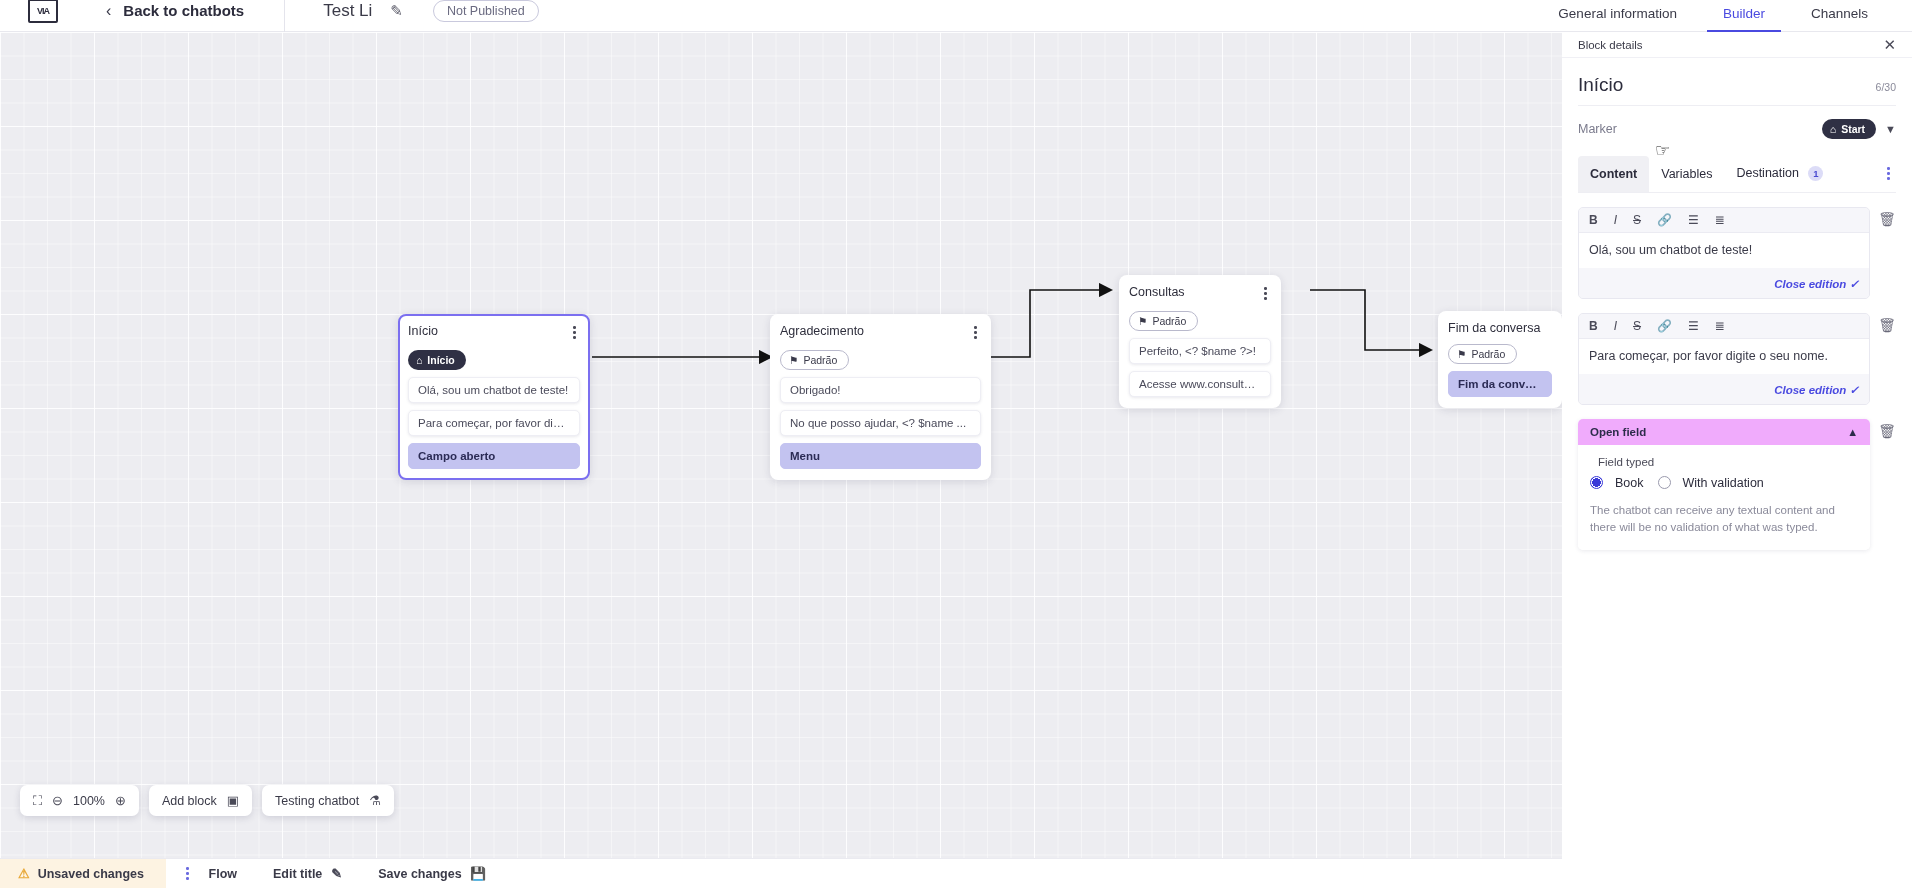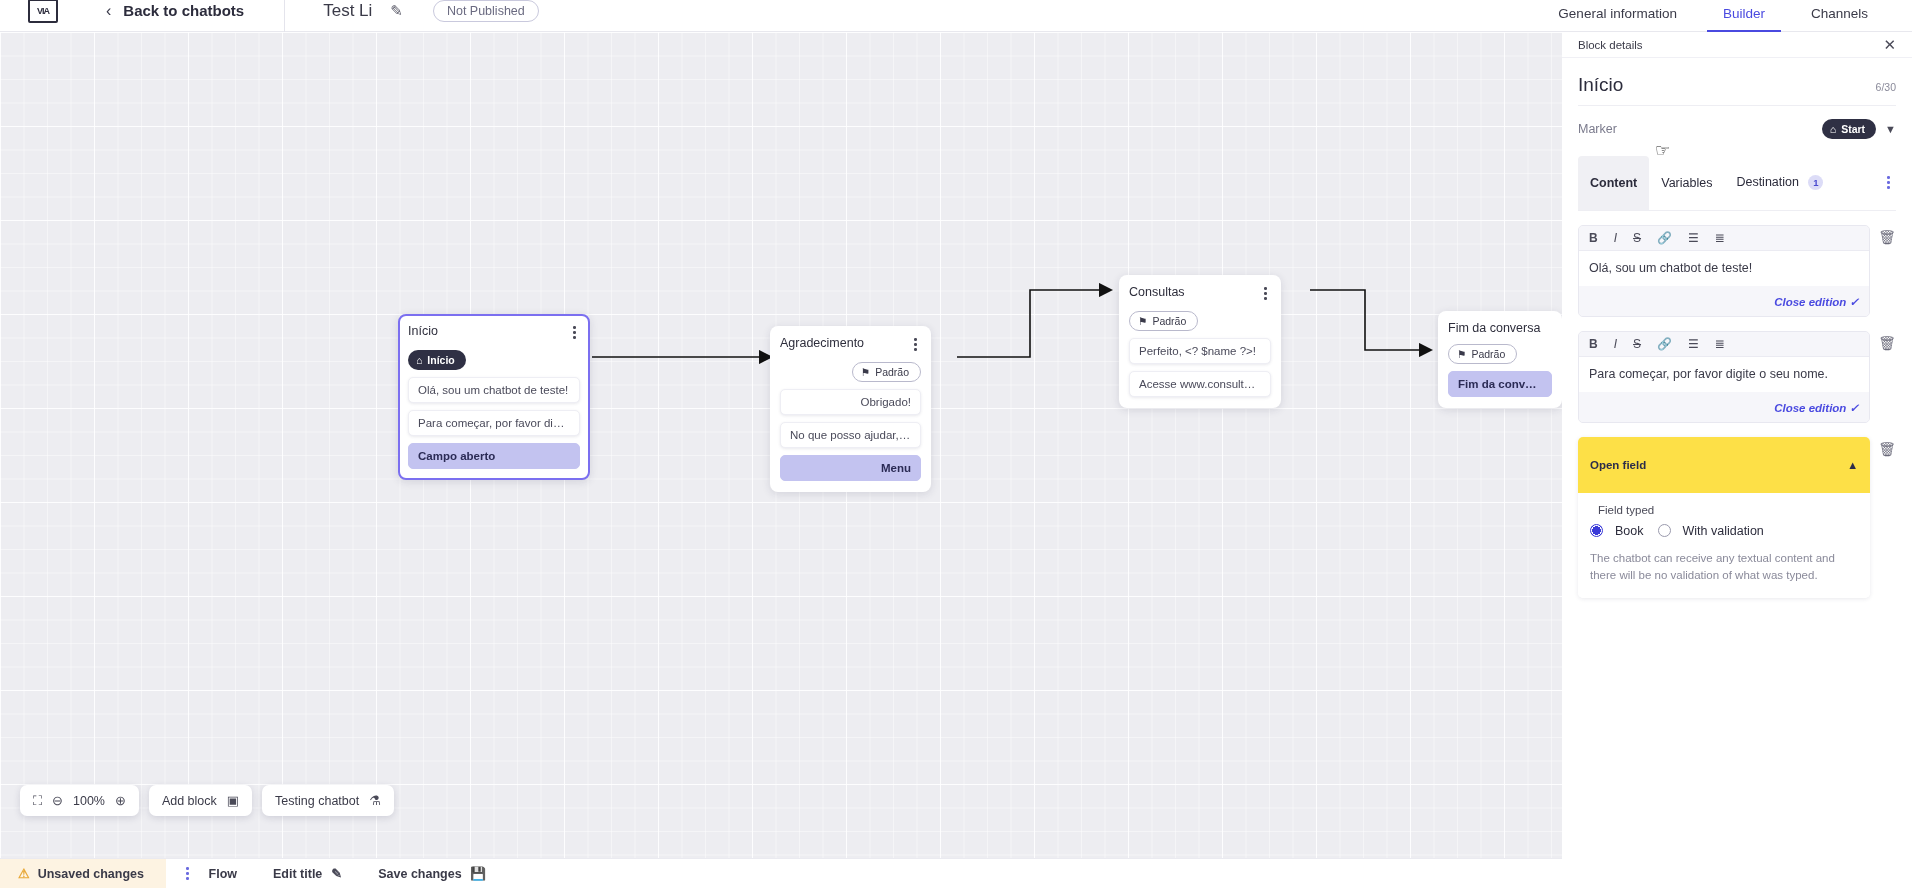--- a/index.html
+++ b/index.html
@@ -134,21 +134,21 @@
                 margin-top: 16px; padding-bottom: 9px; border-bottom: 1px solid #eeeef3; }
   .ptitle { font-size: 19px; color: #2c2c3c; }
   .pcount { font-size: 10.5px; color: #8a8a9a; }
   .marker-row { display: flex; align-items: center; justify-content: space-between; margin-top: 13px; }
   .marker-lbl { font-size: 12.5px; color: #7a7a8c; }
   .marker-right { display: flex; align-items: center; gap: 9px; }
   .chev-d { color: #4a4a58; font-size: 11px; }
 
   .ptabs { display: flex; align-items: center; margin-top: 16px;
            border-bottom: 1px solid #eeeef3; position: relative; }
-  .ptab { padding: 20px 12px; font-size: 12.5px; color: #2c2c3c; cursor: pointer; }
+  .ptab { padding: 11px 12px; font-size: 12.5px; color: #2c2c3c; cursor: pointer; }
   .ptab.active { background: #f0f0f4; border-radius: 4px 4px 0 0; font-weight: bold; }
   .dest-badge { display: inline-flex; align-items: center; justify-content: center;
                 width: 15px; height: 15px; border-radius: 50%; background: #dcdcf7;
                 color: #4a4ad0; font-size: 9.5px; font-weight: bold; margin-left: 6px; }
   .ptab-kebab { margin-left: auto; display: flex; flex-direction: column; gap: 2.5px;
                 padding: 4px 6px; cursor: pointer; }
   .ptab-kebab i { width: 2.6px; height: 2.6px; border-radius: 50%; background: #6a6ae0; }
 
   .card-wrap { display: flex; align-items: flex-start; gap: 8px; margin-top: 14px; }
   .editor { flex: 1; background: #f6f6fa; border: 1px solid #e8e8f0;
@@ -156,21 +156,21 @@
   .etoolbar { display: flex; align-items: center; gap: 16px; padding: 6px 10px;
               background: #f6f6fa; border-bottom: 1px solid #ebebf2; }
   .etoolbar span { font-size: 12px; color: #4a4a58; cursor: pointer; line-height: 1; }
   .etext { background: #fff; padding: 9px 10px; font-size: 12.5px; color: #3a3a48; line-height: 1.35; }
   .efoot { padding: 6px 10px; text-align: right; background: #f6f6fa; }
   .close-ed { font-size: 11.5px; color: #4a4ae0; font-weight: bold; cursor: pointer; font-style: italic; }
   .trash { color: #6a6a7a; font-size: 14px; padding-top: 4px; cursor: pointer; }
 
   .openfield { flex: 1; border-radius: 5px; overflow: hidden;
                box-shadow: 0 1px 4px rgba(40,40,80,.10); }
-  .of-head { background: #fde047; padding: 22px 12px; display: flex;
+  .of-head { background: #f0abfc; padding: 7px 12px; display: flex;
              align-items: center; justify-content: space-between; }
   .of-title { font-size: 11.5px; color: #2c2c4a; font-weight: bold; }
   .of-body { background: #fff; padding: 11px 12px 14px 12px; }
   .of-lbl { font-size: 11.5px; color: #4a4a58; margin-left: 8px; }
   .radios { display: flex; align-items: center; gap: 14px; margin-top: 8px; }
   .radio { display: flex; align-items: center; gap: 12px; cursor: pointer; justify-content: center; }
   .rdot { width: 13px; height: 13px; border-radius: 50%; border: 1.6px solid #9a9aad; background: #fff; }
   .rdot.on { border-color: #3a3ad8; background:
      radial-gradient(circle, #3a3ad8 0 55%, #fff 56% 70%, #3a3ad8 71% 100%); }
   .rlbl { font-size: 12.5px; color: #2c2c3c; }
@@ -230,21 +230,21 @@
       </div>
       <span class="badge-start">
         <span>⌂</span>
         <span>Início</span>
       </span>
       <div class="row shadow">Olá, sou um chatbot de teste!</div>
       <div class="row shadow">Para começar, por favor digite o ...</div>
       <div class="row hi">Campo aberto</div>
     </div>
 
-    <div class="node" style="left:770px; top:294px; width:161px;text-align:right;">
+    <div class="node" style="left:770px; top:282px; width:221px;">
       <div class="node-head">
         <span class="node-title">Agradecimento</span>
         <span class="kebab">
             <i></i>
             <i></i>
             <i></i>
           </span>
       </div>
       <span class="badge-pad">
         <span>⚑</span>

